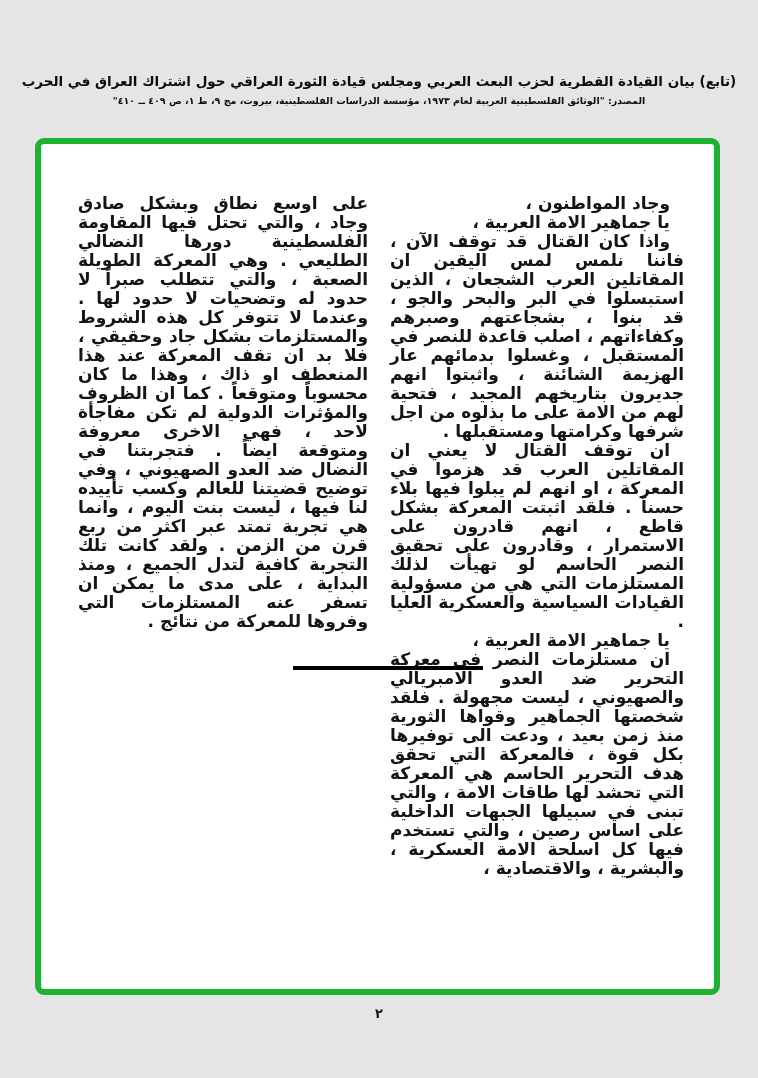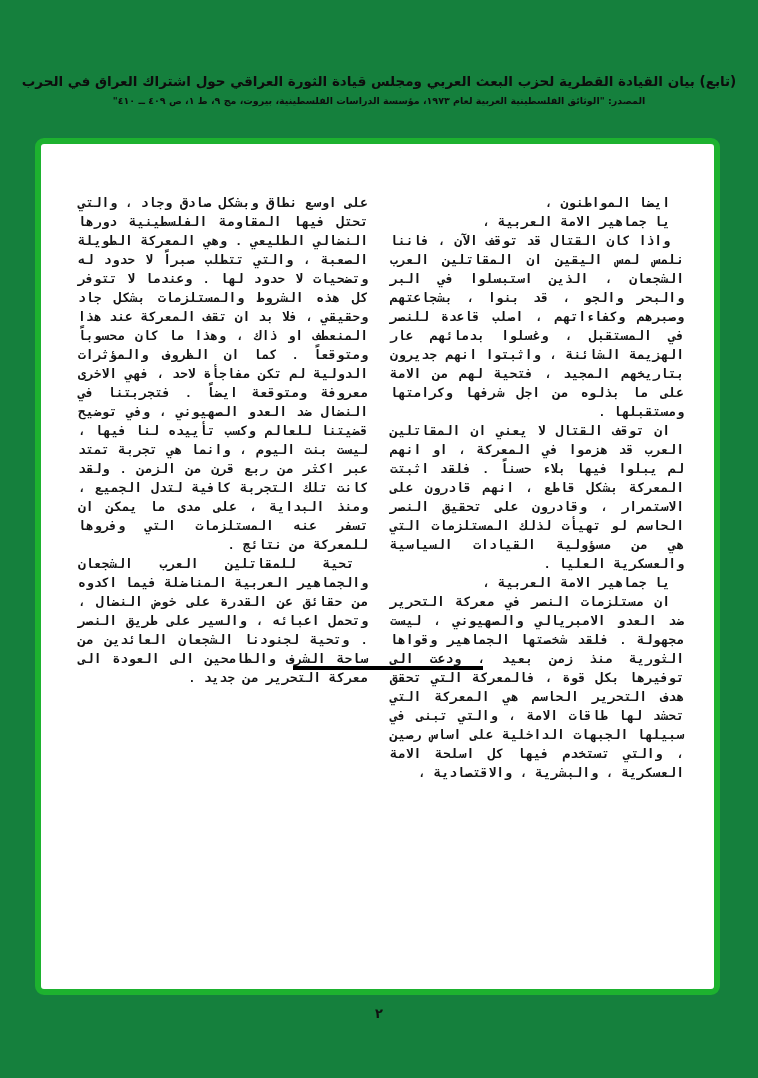--- a/index.html
+++ b/index.html
@@ -1,29 +1,29 @@
 <!DOCTYPE html>
 <html lang="ar"><head>
 <meta charset="utf-8">
 <style>
   * { margin:0; padding:0; box-sizing:border-box; }
   html,body { width:758px; height:1078px; background:#ffffff; position:relative;
               font-family:"DejaVu Sans", sans-serif; }
 
-  .page { position:absolute; inset:0; width:758px; height:1078px; background:#15803d; overflow:hidden; }
+  .page { position:absolute; inset:0; width:758px; height:1078px; background:#e5e5e5; overflow:hidden; }
 
   .header { position:absolute; top:72px; left:0; width:758px; text-align:center; direction:rtl; color:#0d0d0d; }
   .header .title  { font-size:13.5px; font-weight:bold; letter-spacing:0; line-height:18px; }
   .header .source { margin-top:5px; font-size:9.5px; font-weight:bold; }
 
   .doc-box { position:absolute; left:35px; top:138px; width:685px; height:857px;
              border:6px solid #1db22f; border-radius:9px; background:#fff; }
 
   .col { position:absolute; top:50px; direction:rtl; text-align:justify; text-justify:inter-word;
-         color:#141414; font-size:13px; font-weight:bold; line-height:19px;font-family:Liberation Mono, monospace; }
+         color:#141414; font-size:17px; font-weight:bold; line-height:19px; }
   .col-right { right:30px;  width:294px; }
   .col-left  { left:37px;   width:290px; }
 
   .para { text-align:justify; }
   .para:last-child { margin-bottom:16px; }
   .flush  { text-indent:0; }
   .indent { text-indent:14px; }
 
   .end-divider { position:absolute; left:293px; top:666px; width:190px; height:4px; background:#000; }
 
@@ -35,30 +35,29 @@
 
 <div class="page">
 
   <div class="header">
     <div class="title">(تابع) بيان القيادة القطرية لحزب البعث العربي ومجلس قيادة الثورة العراقي حول اشتراك العراق في الحرب</div>
     <div class="source">المصدر: "الوثائق الفلسطينية العربية لعام ١٩٧٣، مؤسسة الدراسات الفلسطينية، بيروت، مج ٩، ط ١، ص ٤٠٩ ــ ٤١٠"</div>
   </div>
 
   <div class="doc-box" style="border-color: rgb(29, 178, 47);">
     <div class="col col-right">
-        <p class="para indent">ايضا المواطنون ،</p>
+        <p class="para indent">وجاد المواطنون ،</p>
         <p class="para indent">يا جماهير الامة العربية ،</p>
         <p class="para indent">واذا كان القتال قد توقف الآن ، فاننا نلمس لمس اليقين ان المقاتلين العرب الشجعان ، الذين استبسلوا في البر والبحر والجو ، قد بنوا ، بشجاعتهم وصبرهم وكفاءاتهم ، اصلب قاعدة للنصر في المستقبل ، وغسلوا بدمائهم عار الهزيمة الشائنة ، واثبتوا انهم جديرون بتاريخهم المجيد ، فتحية لهم من الامة على ما بذلوه من اجل شرفها وكرامتها ومستقبلها .</p>
         <p class="para indent">ان توقف القتال لا يعني ان المقاتلين العرب قد هزموا في المعركة ، او انهم لم يبلوا فيها بلاء حسناً . فلقد اثبتت المعركة بشكل قاطع ، انهم قادرون على الاستمرار ، وقادرون على تحقيق النصر الحاسم لو تهيأت لذلك المستلزمات التي هي من مسؤولية القيادات السياسية والعسكرية العليا .</p>
         <p class="para indent">يا جماهير الامة العربية ،</p>
         <p class="para indent">ان مستلزمات النصر في معركة التحرير ضد العدو الامبريالي والصهيوني ، ليست مجهولة . فلقد شخصتها الجماهير وقواها الثورية منذ زمن بعيد ، ودعت الى توفيرها بكل قوة ، فالمعركة التي تحقق هدف التحرير الحاسم هي المعركة التي تحشد لها طاقات الامة ، والتي تبنى في سبيلها الجبهات الداخلية على اساس رصين ، والتي تستخدم فيها كل اسلحة الامة العسكرية ، والبشرية ، والاقتصادية ،</p>
       </div>
     <div class="col col-left">
         <p class="para flush">على اوسع نطاق وبشكل صادق وجاد ، والتي تحتل فيها المقاومة الفلسطينية دورها النضالي الطليعي . وهي المعركة الطويلة الصعبة ، والتي تتطلب صبراً لا حدود له وتضحيات لا حدود لها . وعندما لا تتوفر كل هذه الشروط والمستلزمات بشكل جاد وحقيقي ، فلا بد ان تقف المعركة عند هذا المنعطف او ذاك ، وهذا ما كان محسوباً ومتوقعاً . كما ان الظروف والمؤثرات الدولية لم تكن مفاجأة لاحد ، فهي الاخرى معروفة ومتوقعة ايضاً . فتجربتنا في النضال ضد العدو الصهيوني ، وفي توضيح قضيتنا للعالم وكسب تأييده لنا فيها ، ليست بنت اليوم ، وانما هي تجربة تمتد عبر اكثر من ربع قرن من الزمن . ولقد كانت تلك التجربة كافية لتدل الجميع ، ومنذ البداية ، على مدى ما يمكن ان تسفر عنه المستلزمات التي وفروها للمعركة من نتائج .</p>
-        <p class="para indent">تحية للمقاتلين العرب الشجعان والجماهير العربية المناضلة فيما اكدوه من حقائق عن القدرة على خوض النضال ، وتحمل اعبائه ، والسير على طريق النصر . وتحية لجنودنا الشجعان العائدين من ساحة الشرف والطامحين الى العودة الى معركة التحرير من جديد .</p>
       </div>
   </div>
 
   <div class="end-divider"></div>
 
   <div class="page-number">٢</div>
 
 </div>
 
 </body></html>

